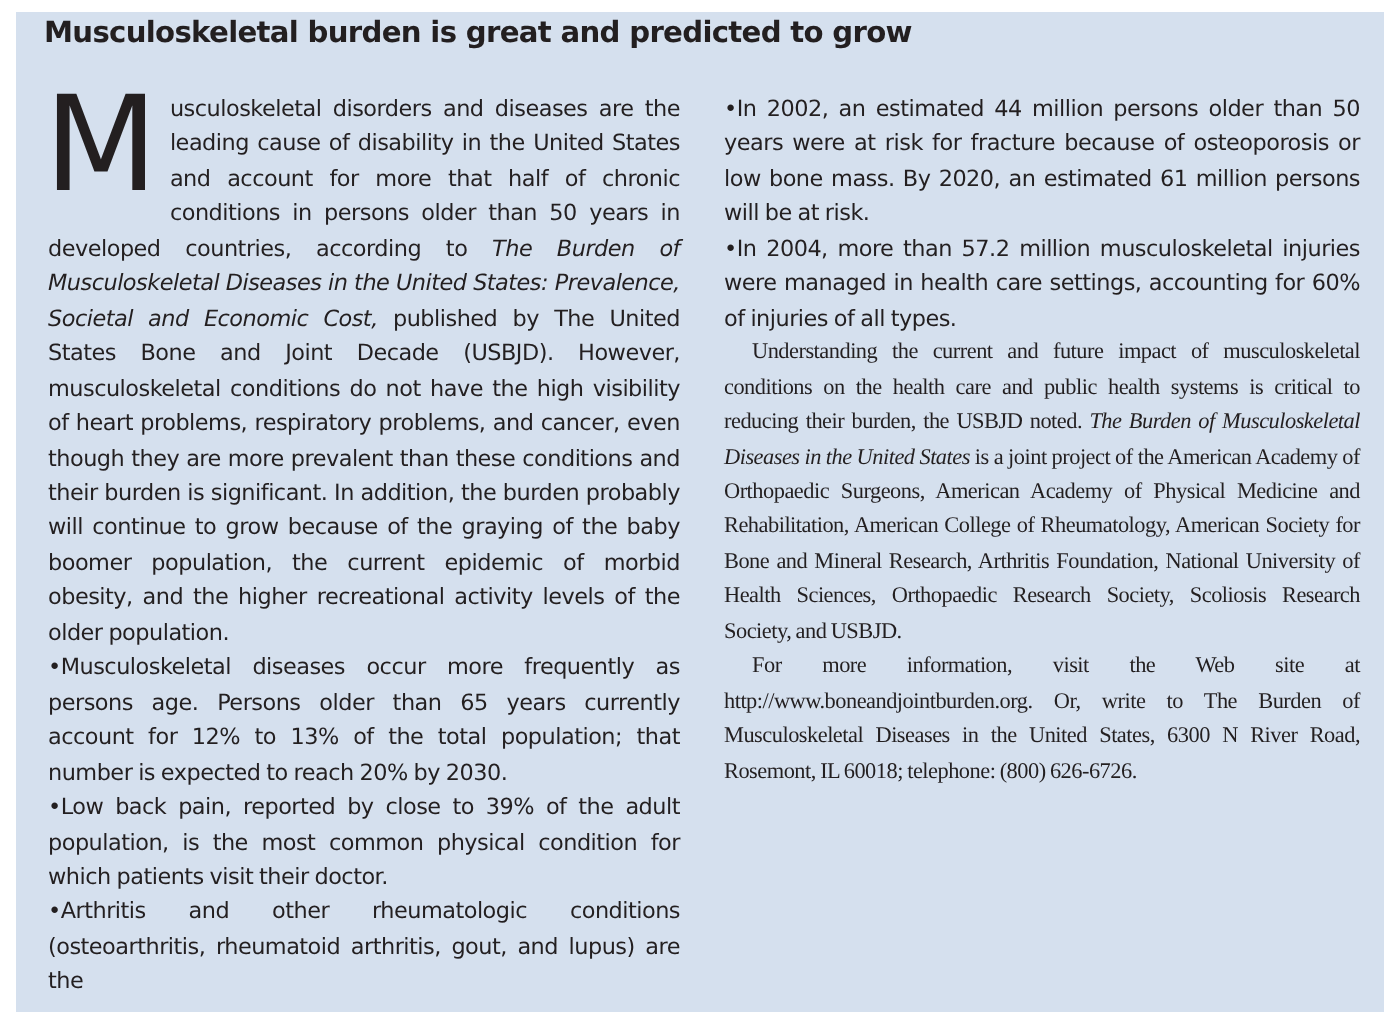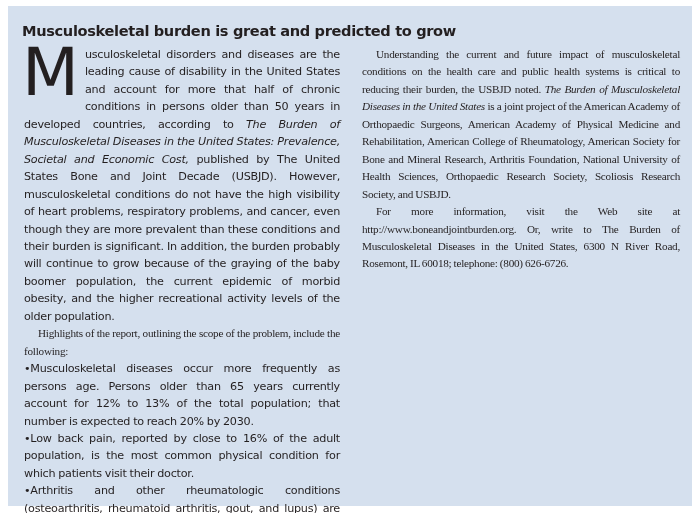--- a/index.html
+++ b/index.html
@@ -3,21 +3,21 @@
   <meta charset="utf-8">
   <style>
     html, body { margin: 0; padding: 0; background: #ffffff; }
     body { width: 700px; height: 513px; position: relative; overflow: hidden;
       font-family: "DejaVu Sans", sans-serif; color: #231f20; }
     .sidebar-box {
       position: absolute; left: 8px; top: 6px; width: 684px; height: 500px;
       background: #d5e0ee;
     }
     .box-title {
-      position: absolute; left: 22px; top: 22px;
+      position: absolute; left: 22px; top: 8px;
       font-family: "DejaVu Sans", sans-serif; font-weight: bold;
       font-size: 14.6px; letter-spacing: -0.35px; color: #231f20;
       white-space: nowrap;
     }
     .col {
       position: absolute; top: 46px; width: 316px;
       font-family: "DejaVu Sans", sans-serif;
       font-size: 11.2px; line-height: 17.45px;
       letter-spacing: -0.25px; word-spacing: -0.4px;
       text-align: justify; color: #231f20;
@@ -39,22 +39,23 @@
 <body>
 
 <div class="top-strip"></div>
 
 <div class="sidebar-box"></div>
 
 <div class="box-title">Musculoskeletal burden is great and predicted to grow</div>
 
 <div class="col col-left">
   <p><span class="dropcap">M</span><span>usculoskeletal disorders and diseases are the leading cause of disability in the United States and account for more that half of chronic conditions in persons older than 50 years in developed countries, according to </span><em>The Burden of Musculoskeletal Diseases in the United States: Prevalence, Societal and Economic Cost,</em><span> published by The United States Bone and Joint Decade (USBJD). However, musculoskeletal conditions do not have the high visibility of heart problems, respiratory problems, and cancer, even though they are more prevalent than these conditions and their burden is significant. In addition, the burden probably will continue to grow because of the graying of the baby boomer population, the current epidemic of morbid obesity, and the higher recreational activity levels of the older population.</span></p>
-  <p class="indent">Highlights of the report, outlining the scope of the problem, include the following:</p>
   <p>•Musculoskeletal diseases occur more frequently as persons age. Persons older than 65 years currently account for 12% to 13% of the total population; that number is expected to reach 20% by 2030.</p>
-  <p>•Low back pain, reported by close to 16% of the adult population, is the most common physical condition for which patients visit their doctor.</p>
+  <p>•Low back pain, reported by close to 39% of the adult population, is the most common physical condition for which patients visit their doctor.</p>
   <p>•Arthritis and other rheumatologic conditions (osteoarthritis, rheumatoid arthritis, gout, and lupus) are the</p>
 </div>
 
 <div class="col col-right">
+  <p>•In 2002, an estimated 44 million persons older than 50 years were at risk for fracture because of osteoporosis or low bone mass. By 2020, an estimated 61 million persons will be at risk.</p>
+  <p>•In 2004, more than 57.2 million musculoskeletal injuries were managed in health care settings, accounting for 60% of injuries of all types.</p>
   <p class="indent"><span>Understanding the current and future impact of musculoskeletal conditions on the health care and public health systems is critical to reducing their burden, the USBJD noted. </span><em>The Burden of Musculoskeletal Diseases in the United States</em><span> is a joint project of the American Academy of Orthopaedic Surgeons, American Academy of Physical Medicine and Rehabilitation, American College of Rheumatology, American Society for Bone and Mineral Research, Arthritis Foundation, National University of Health Sciences, Orthopaedic Research Society, Scoliosis Research Society, and USBJD.</span></p>
   <p class="indent last">For more information, visit the Web site at http://www.boneandjointburden.org. Or, write to The Burden of Musculoskeletal Diseases in the United States, 6300 N River Road, Rosemont, IL 60018; telephone: (800) 626-6726.</p>
 </div>
 
 </body></html>

